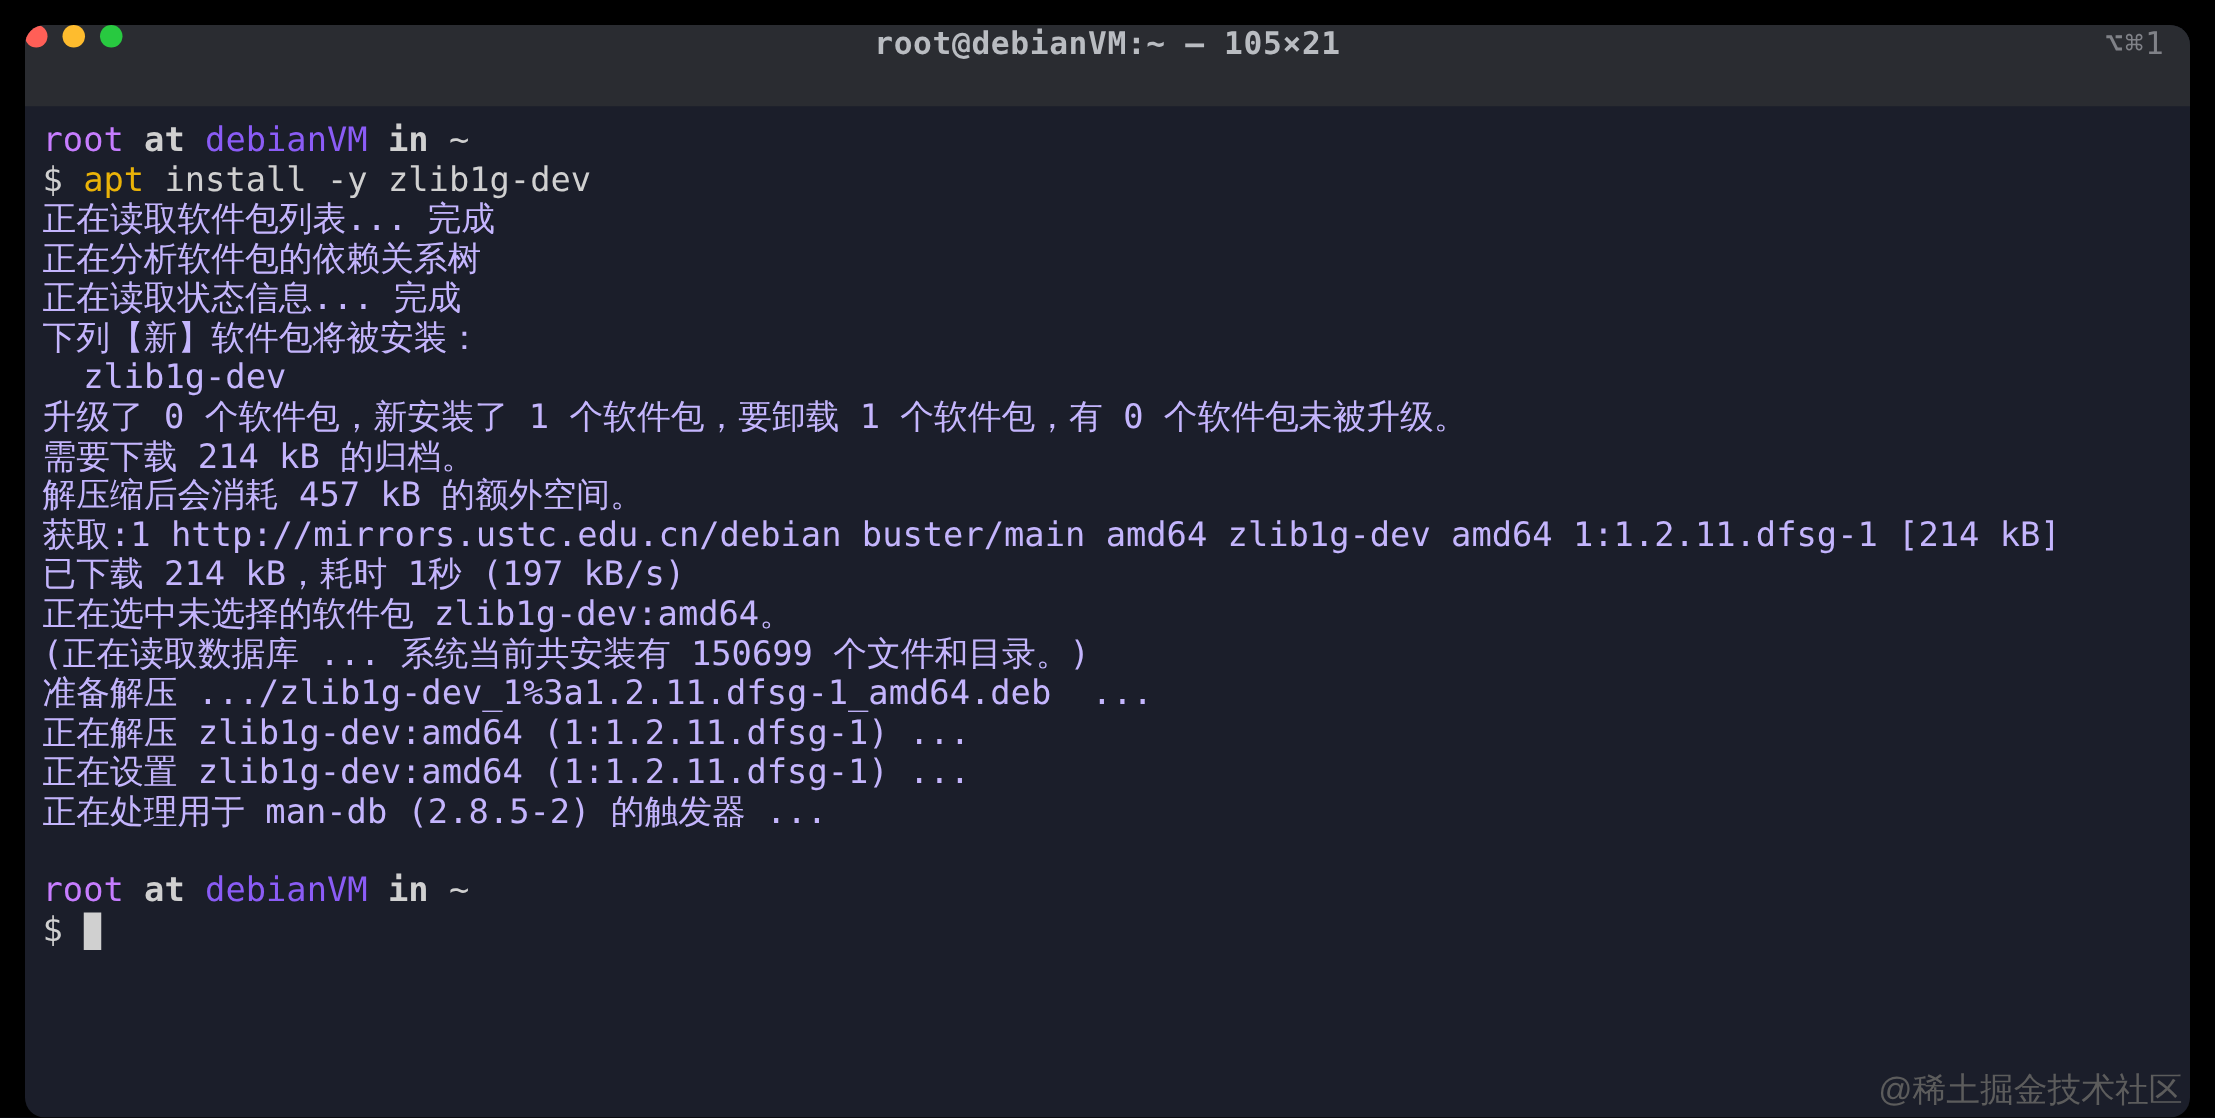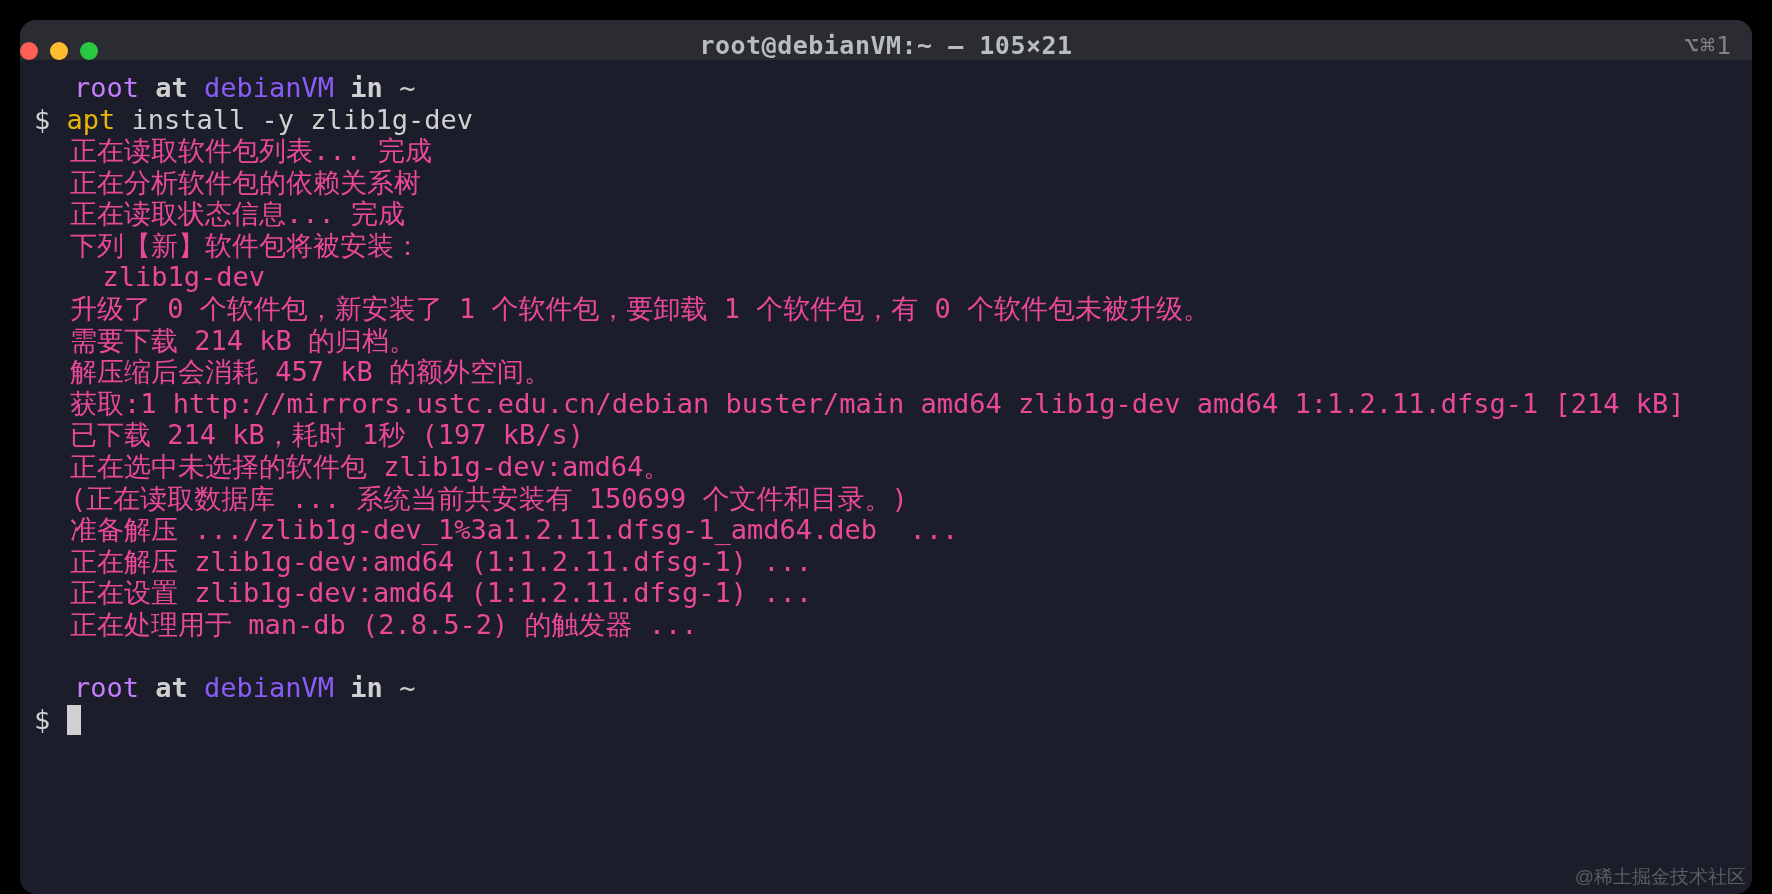--- a/index.html
+++ b/index.html
@@ -22,24 +22,24 @@
     width: 100%;
     height: 100%;
     background: #1b1e2a;
     border-radius: 16px;
     overflow: hidden;
     display: flex;
     flex-direction: column;
     box-shadow: 0 0 0 1px rgba(0,0,0,0.4);
   }
   .title-bar {
-    height: 40px;
+    height: 65px;
     background: #2a2c31;
     display: flex;
-    align-items: flex-end;
+    align-items: flex-start;
     padding: 0 0;
     position: relative;
   }
   .traffic-lights {
     display: flex;
     gap: 12px;
     align-items: center;
   }
   .traffic-light {
     width: 18px;
@@ -69,40 +69,40 @@
   }
   .terminal-body {
     flex: 1;
     padding: 12px 14px;
     font-size: 27px;
     line-height: 1.17;
     color: #c9c9c9;
     white-space: pre;
     overflow: hidden;
   }
-  .c-user  { color: #c77dff; margin-left: 40px; }
+  .c-user  { color: #c77dff; }
   .c-at    { color: #d0d0d0; font-weight: bold; }
   .c-host  { color: #8b5cf6; }
   .c-dim   { color: #d0d0d0; }
   .c-cmd   { color: #eab308; }
   .c-arg   { color: #d0d0d0; }
-  .c-out   { color: #ec4899; margin-left: 36px; }
+  .c-out   { color: #c4b5fd; }
   .cursor {
     display: inline-block;
     width: 14px;
     height: 30px;
     background: #d0d0d0;
     vertical-align: text-bottom;
   }
   .watermark {
     position: absolute;
     right: 26px;
     bottom: 4px;
     color: #5c5c5c;
-    font-size: 19px;
+    font-size: 27px;
     font-family: -apple-system, "PingFang SC", sans-serif;
   }
 </style>
 </head>
 <body>
 
 <div class="stage">
   <div class="terminal-window">
 
     <div class="title-bar">

